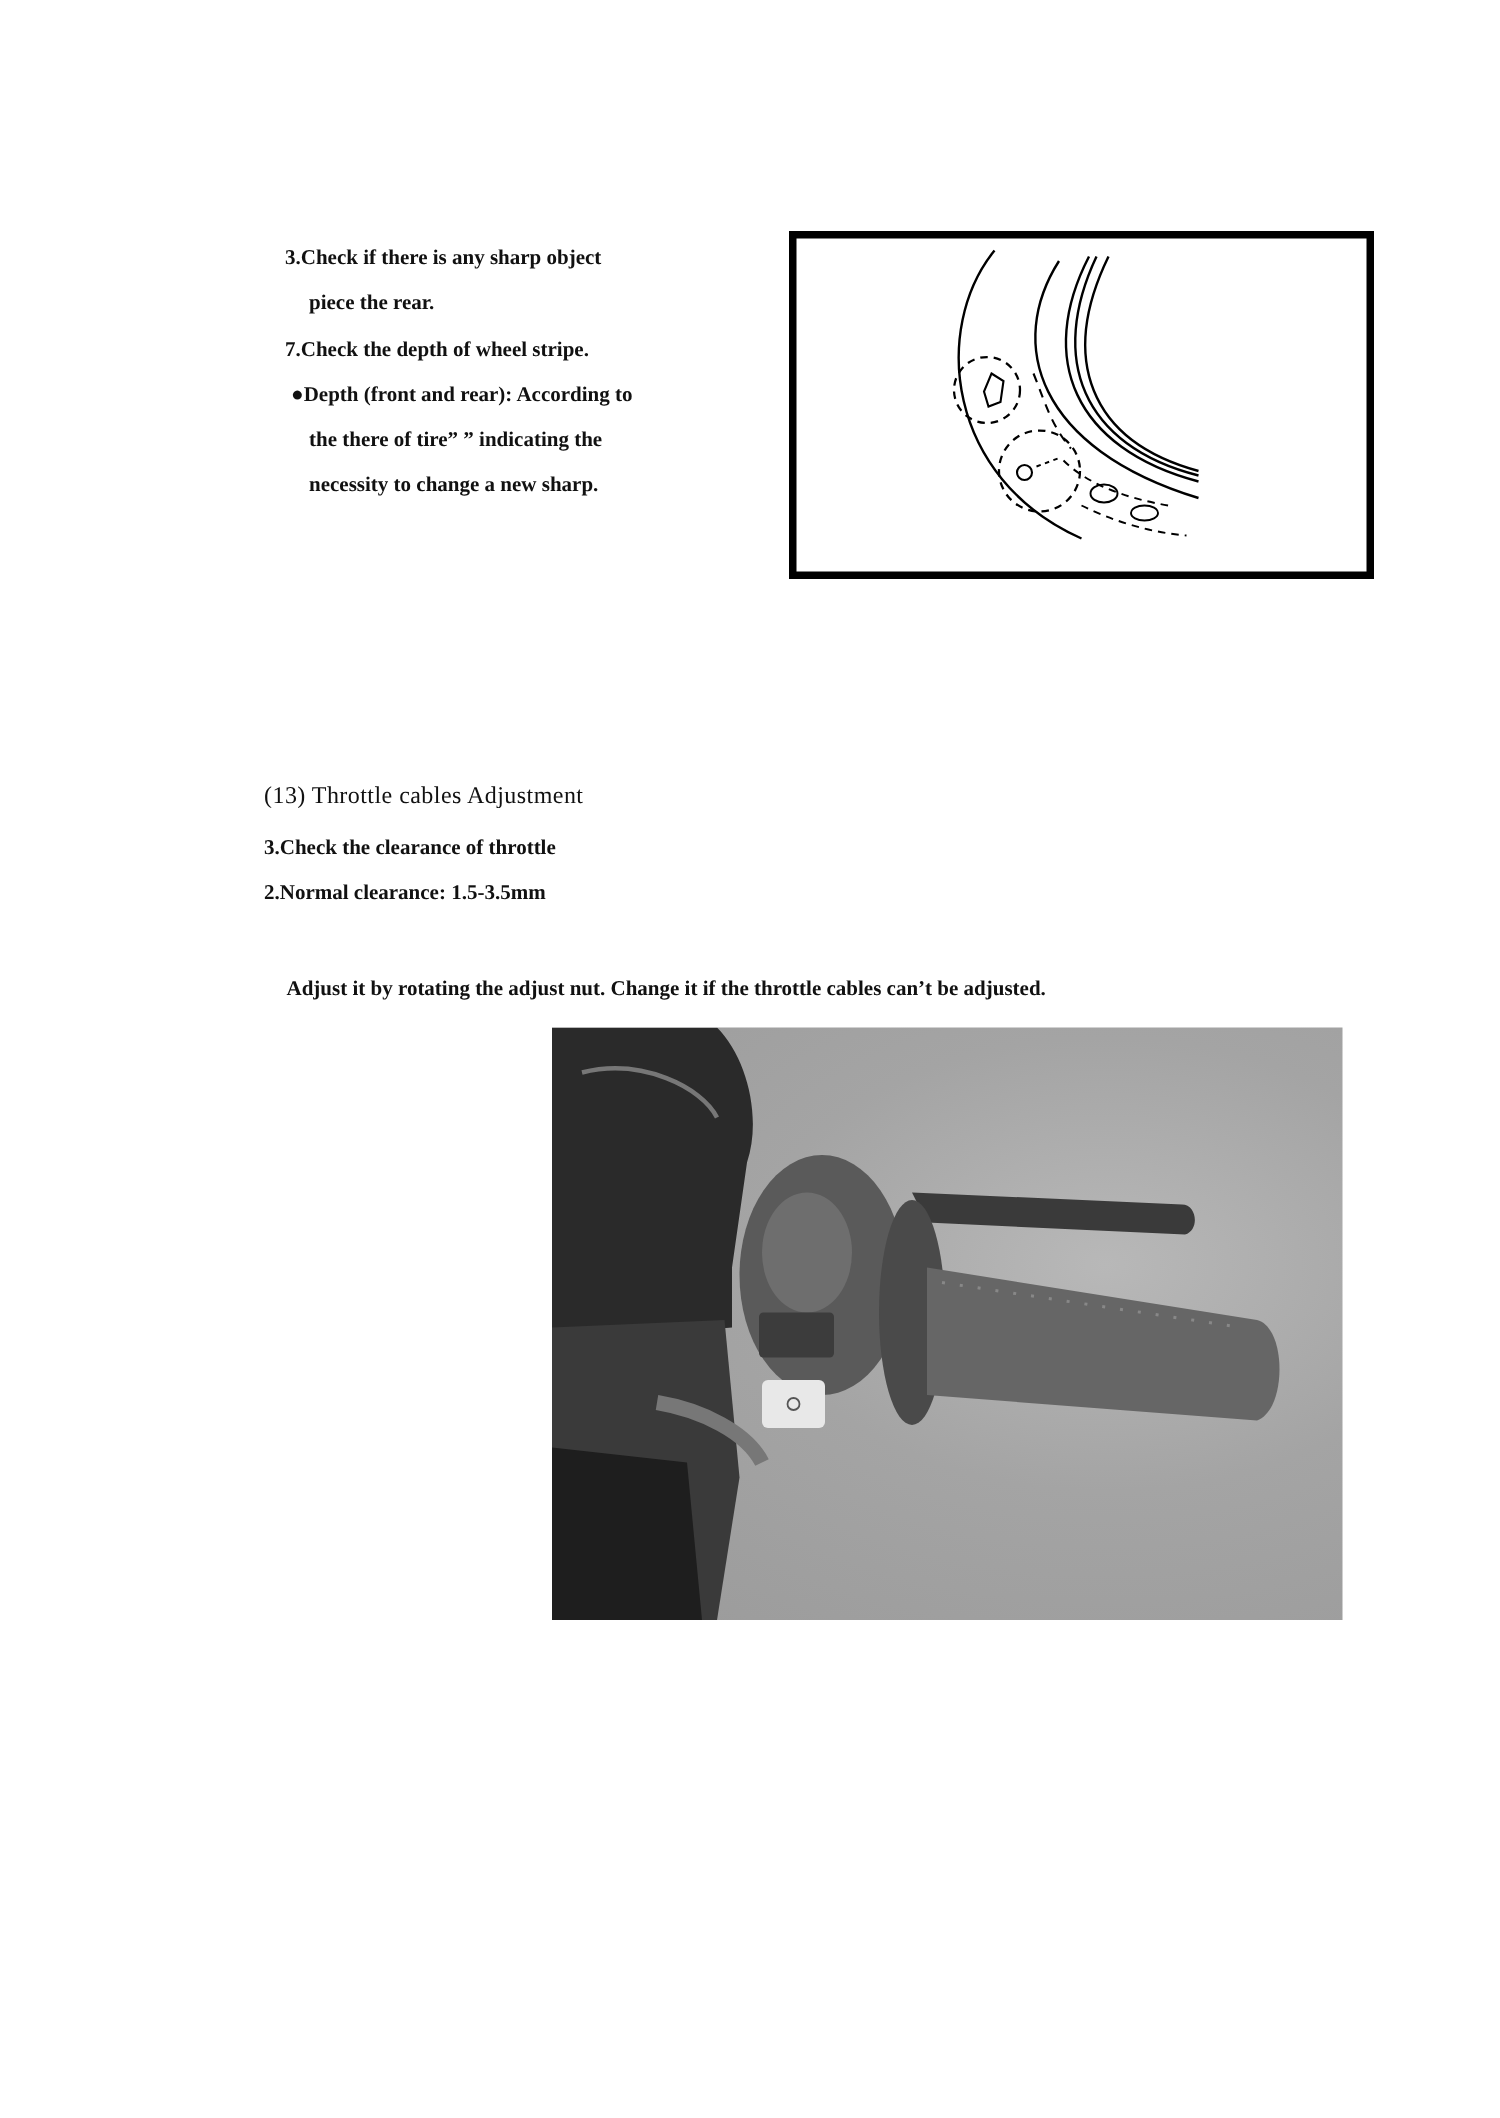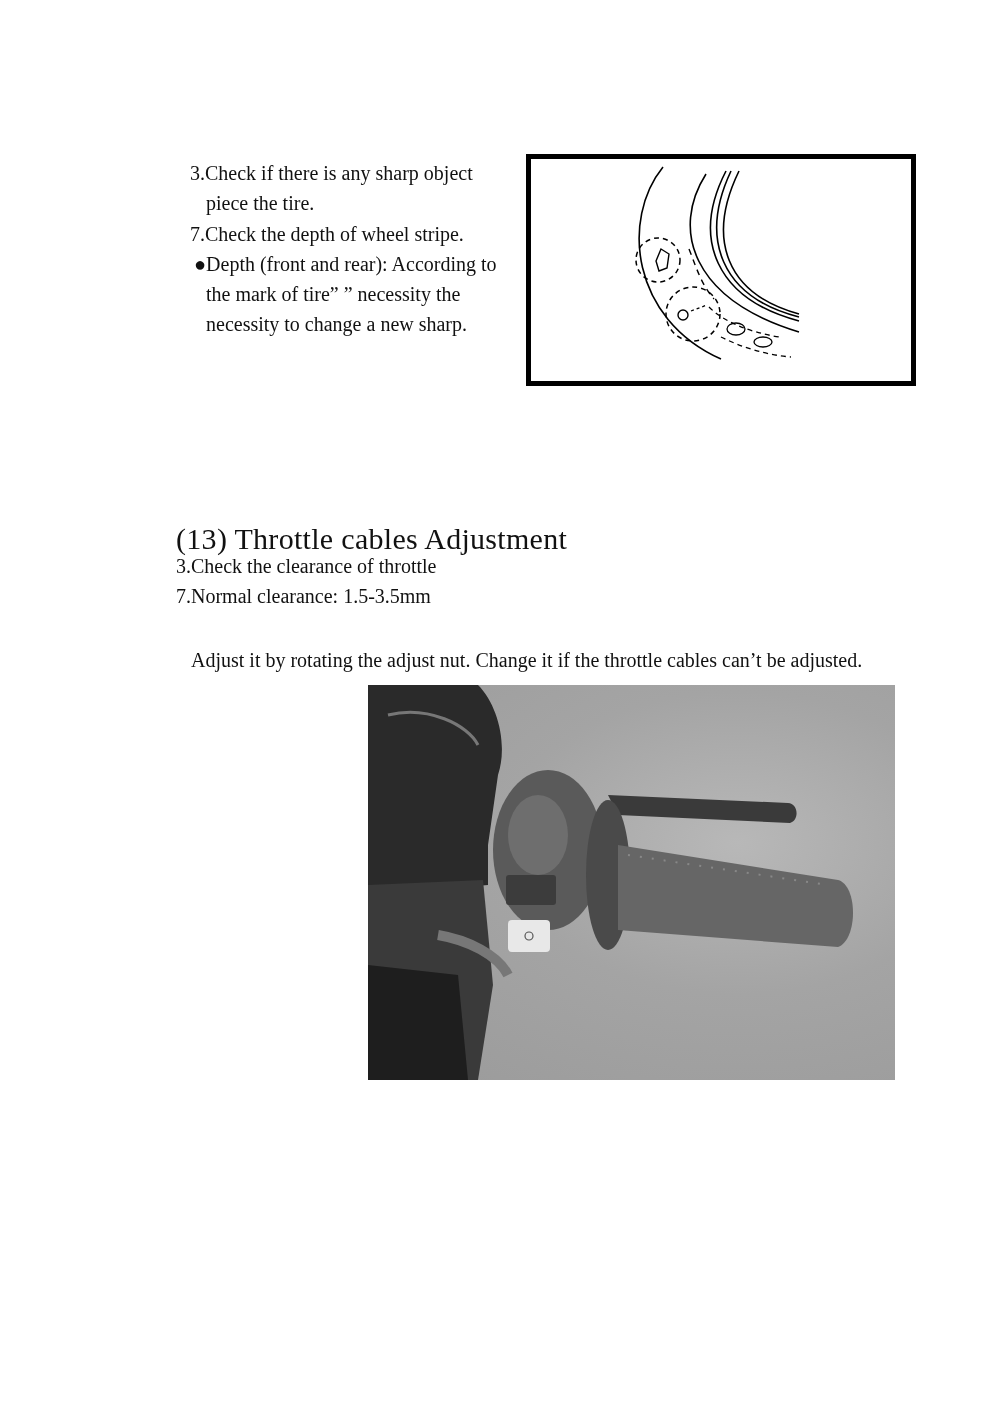--- a/index.html
+++ b/index.html
@@ -1,35 +1,35 @@
 <!DOCTYPE html>
 <html><head>
 <meta charset="utf-8">
 <style>
   html, body { margin: 0; padding: 0; background: #ffffff; }
   body { width: 1000px; height: 1412px; position: relative; overflow: hidden;
          font-family: "Liberation Serif", serif; color: #111; }
-  .line { position: absolute; font-size: 20px; white-space: nowrap; line-height: 22px; }
-  .heading { position: absolute; font-size: 30px; white-space: nowrap; letter-spacing: 0.3px; }
+  .line { position: absolute; font-size: 14px; white-space: nowrap; line-height: 22px; font-weight: bold; }
+  .heading { position: absolute; font-size: 16px; white-space: nowrap; letter-spacing: 0.3px; }
   .frame { position: absolute; left: 526px; top: 154px; width: 380px; height: 222px;
            border: 5px solid #000; background: #fff; }
   .frame svg { position: absolute; left: 0; top: 0; }
   .photo { position: absolute; left: 368px; top: 685px; width: 527px; height: 395px;
            background: radial-gradient(ellipse at 70% 40%, #b8b8b8 0%, #a4a4a4 45%, #9a9a9a 100%);
            overflow: hidden; }
   .photo svg { position: absolute; left: 0; top: 0; }
 </style>
 </head>
 <body>
 
 <div class="line" style="left:190px; top:162px;">3.Check if there is any sharp object</div>
-<div class="line" style="left:206px; top:192px;">piece the tire.</div>
+<div class="line" style="left:206px; top:192px;">piece the rear.</div>
 <div class="line" style="left:190px; top:223px;">7.Check the depth of wheel stripe.</div>
 <div class="line" style="left:194px; top:253px;text-align:right;">●Depth (front and rear): According to</div>
-<div class="line" style="left:206px; top:283px;">the mark of tire”   ” necessity the</div>
+<div class="line" style="left:206px; top:283px;">the there of tire”   ” indicating the</div>
 <div class="line" style="left:206px; top:313px;">necessity to change a new sharp.</div>
 
 <div class="frame">
   <svg width="380" height="222" viewBox="0 0 380 222" fill="none" stroke="#000">
     <path d="M132,8 C90,60 100,160 190,200" stroke-width="1.6"></path>
     <path d="M175,15 C140,70 160,140 268,173" stroke-width="1.6"></path>
     <path d="M195,12 C160,80 185,140 268,162" stroke-width="1.6"></path>
     <path d="M200,12 C168,80 190,138 268,158" stroke-width="1.6"></path>
     <path d="M208,12 C175,80 195,135 268,155" stroke-width="1.6"></path>
     <circle cx="127" cy="101" r="22" stroke-width="1.5" stroke-dasharray="5,4"></circle>
@@ -40,21 +40,21 @@
     <path d="M158,90 c8,20 12,35 25,50" stroke-width="1.4" stroke-dasharray="6,5"></path>
     <path d="M178,148 c15,15 40,25 70,30" stroke-width="1.3" stroke-dasharray="5,4"></path>
     <ellipse cx="205" cy="170" rx="9" ry="6" stroke-width="1.3"></ellipse>
     <ellipse cx="232" cy="183" rx="9" ry="5" stroke-width="1.3"></ellipse>
     <path d="M190,178 c20,10 45,18 70,20" stroke-width="1.3" stroke-dasharray="5,4"></path>
   </svg>
 </div>
 
 <div class="heading" style="left:176px; top:522px;">(13) Throttle cables Adjustment</div>
 <div class="line" style="left:176px; top:555px;">3.Check the clearance of throttle</div>
-<div class="line" style="left:176px; top:585px;">7.Normal clearance: 1.5-3.5mm</div>
+<div class="line" style="left:176px; top:585px;">2.Normal clearance: 1.5-3.5mm</div>
 <div class="line" style="left:191px; top:649px;">Adjust it by rotating the adjust nut. Change it if the throttle cables can’t be adjusted.</div>
 
 <div class="photo">
   <svg width="527" height="395" viewBox="0 0 527 395">
 
     <path d="M0,0 L110,0 C130,20 140,60 130,90 L120,160 L120,200 L0,210 Z" fill="#2a2a2a"></path>
     <path d="M0,200 L115,195 L125,300 L110,395 L0,395 Z" fill="#3a3a3a"></path>
     <path d="M0,280 L90,290 L100,395 L0,395 Z" fill="#1e1e1e"></path>
     <path d="M20,30 C60,20 100,40 110,60" stroke="#777" stroke-width="3" fill="none"></path>
 

